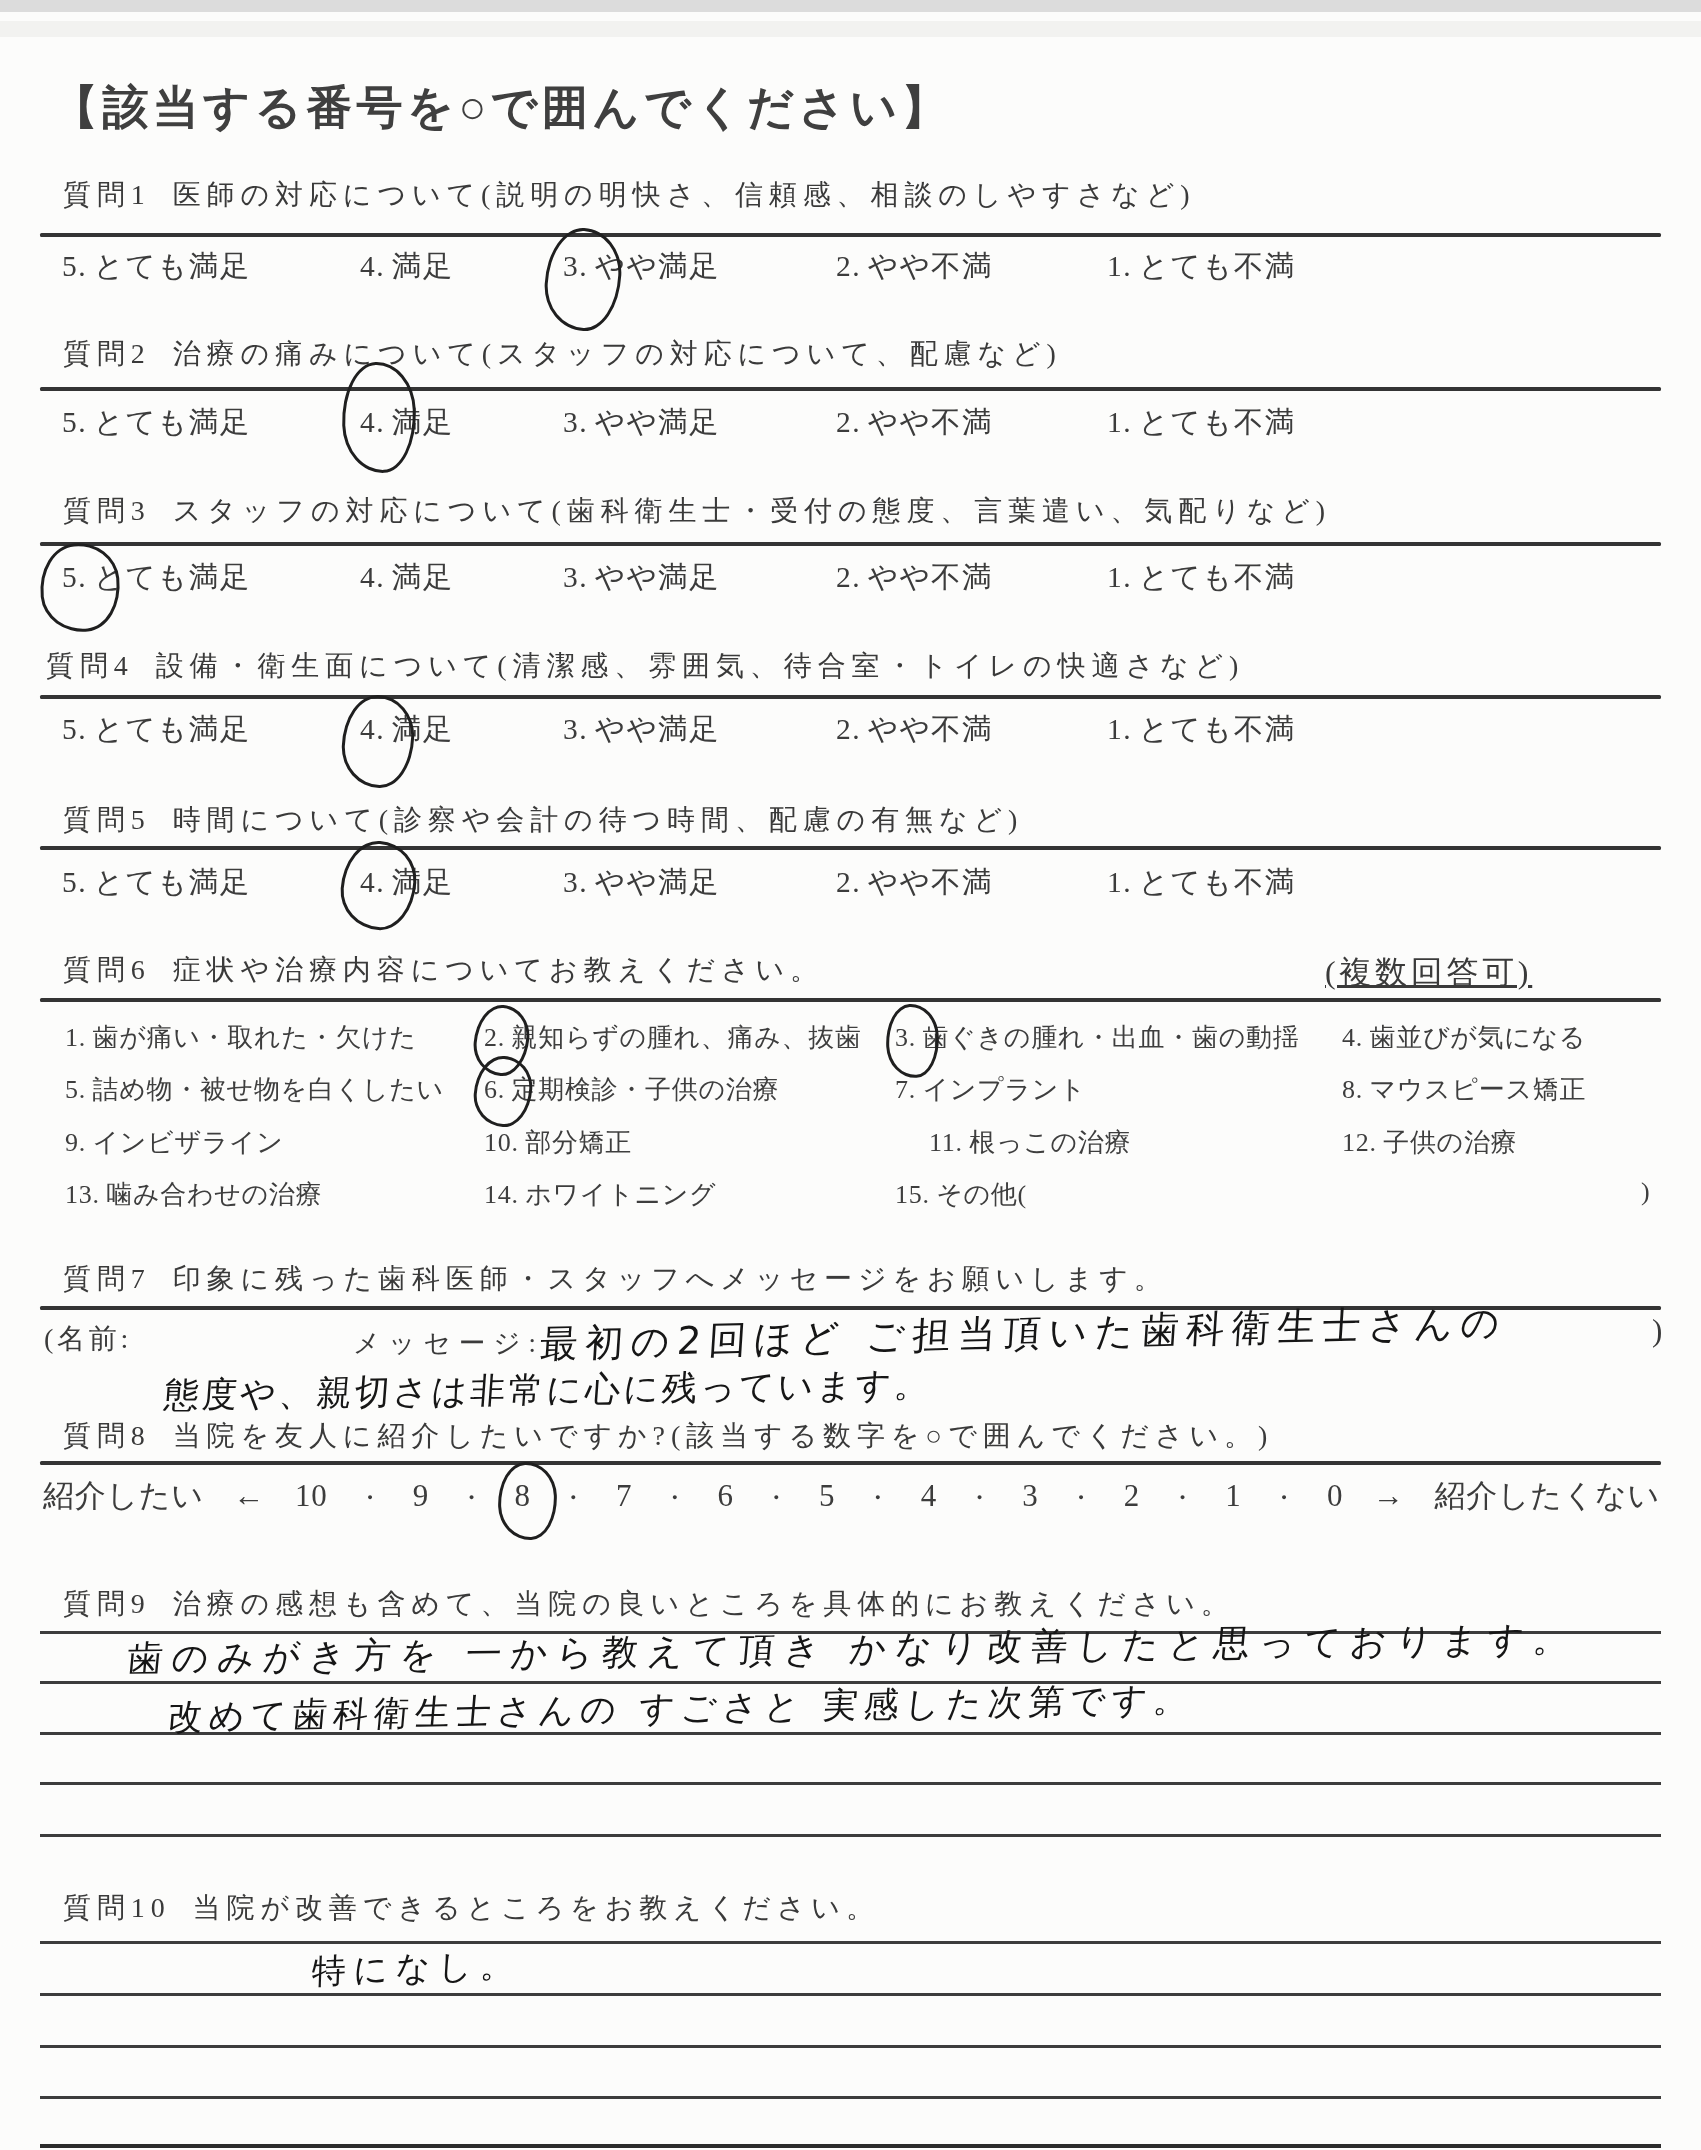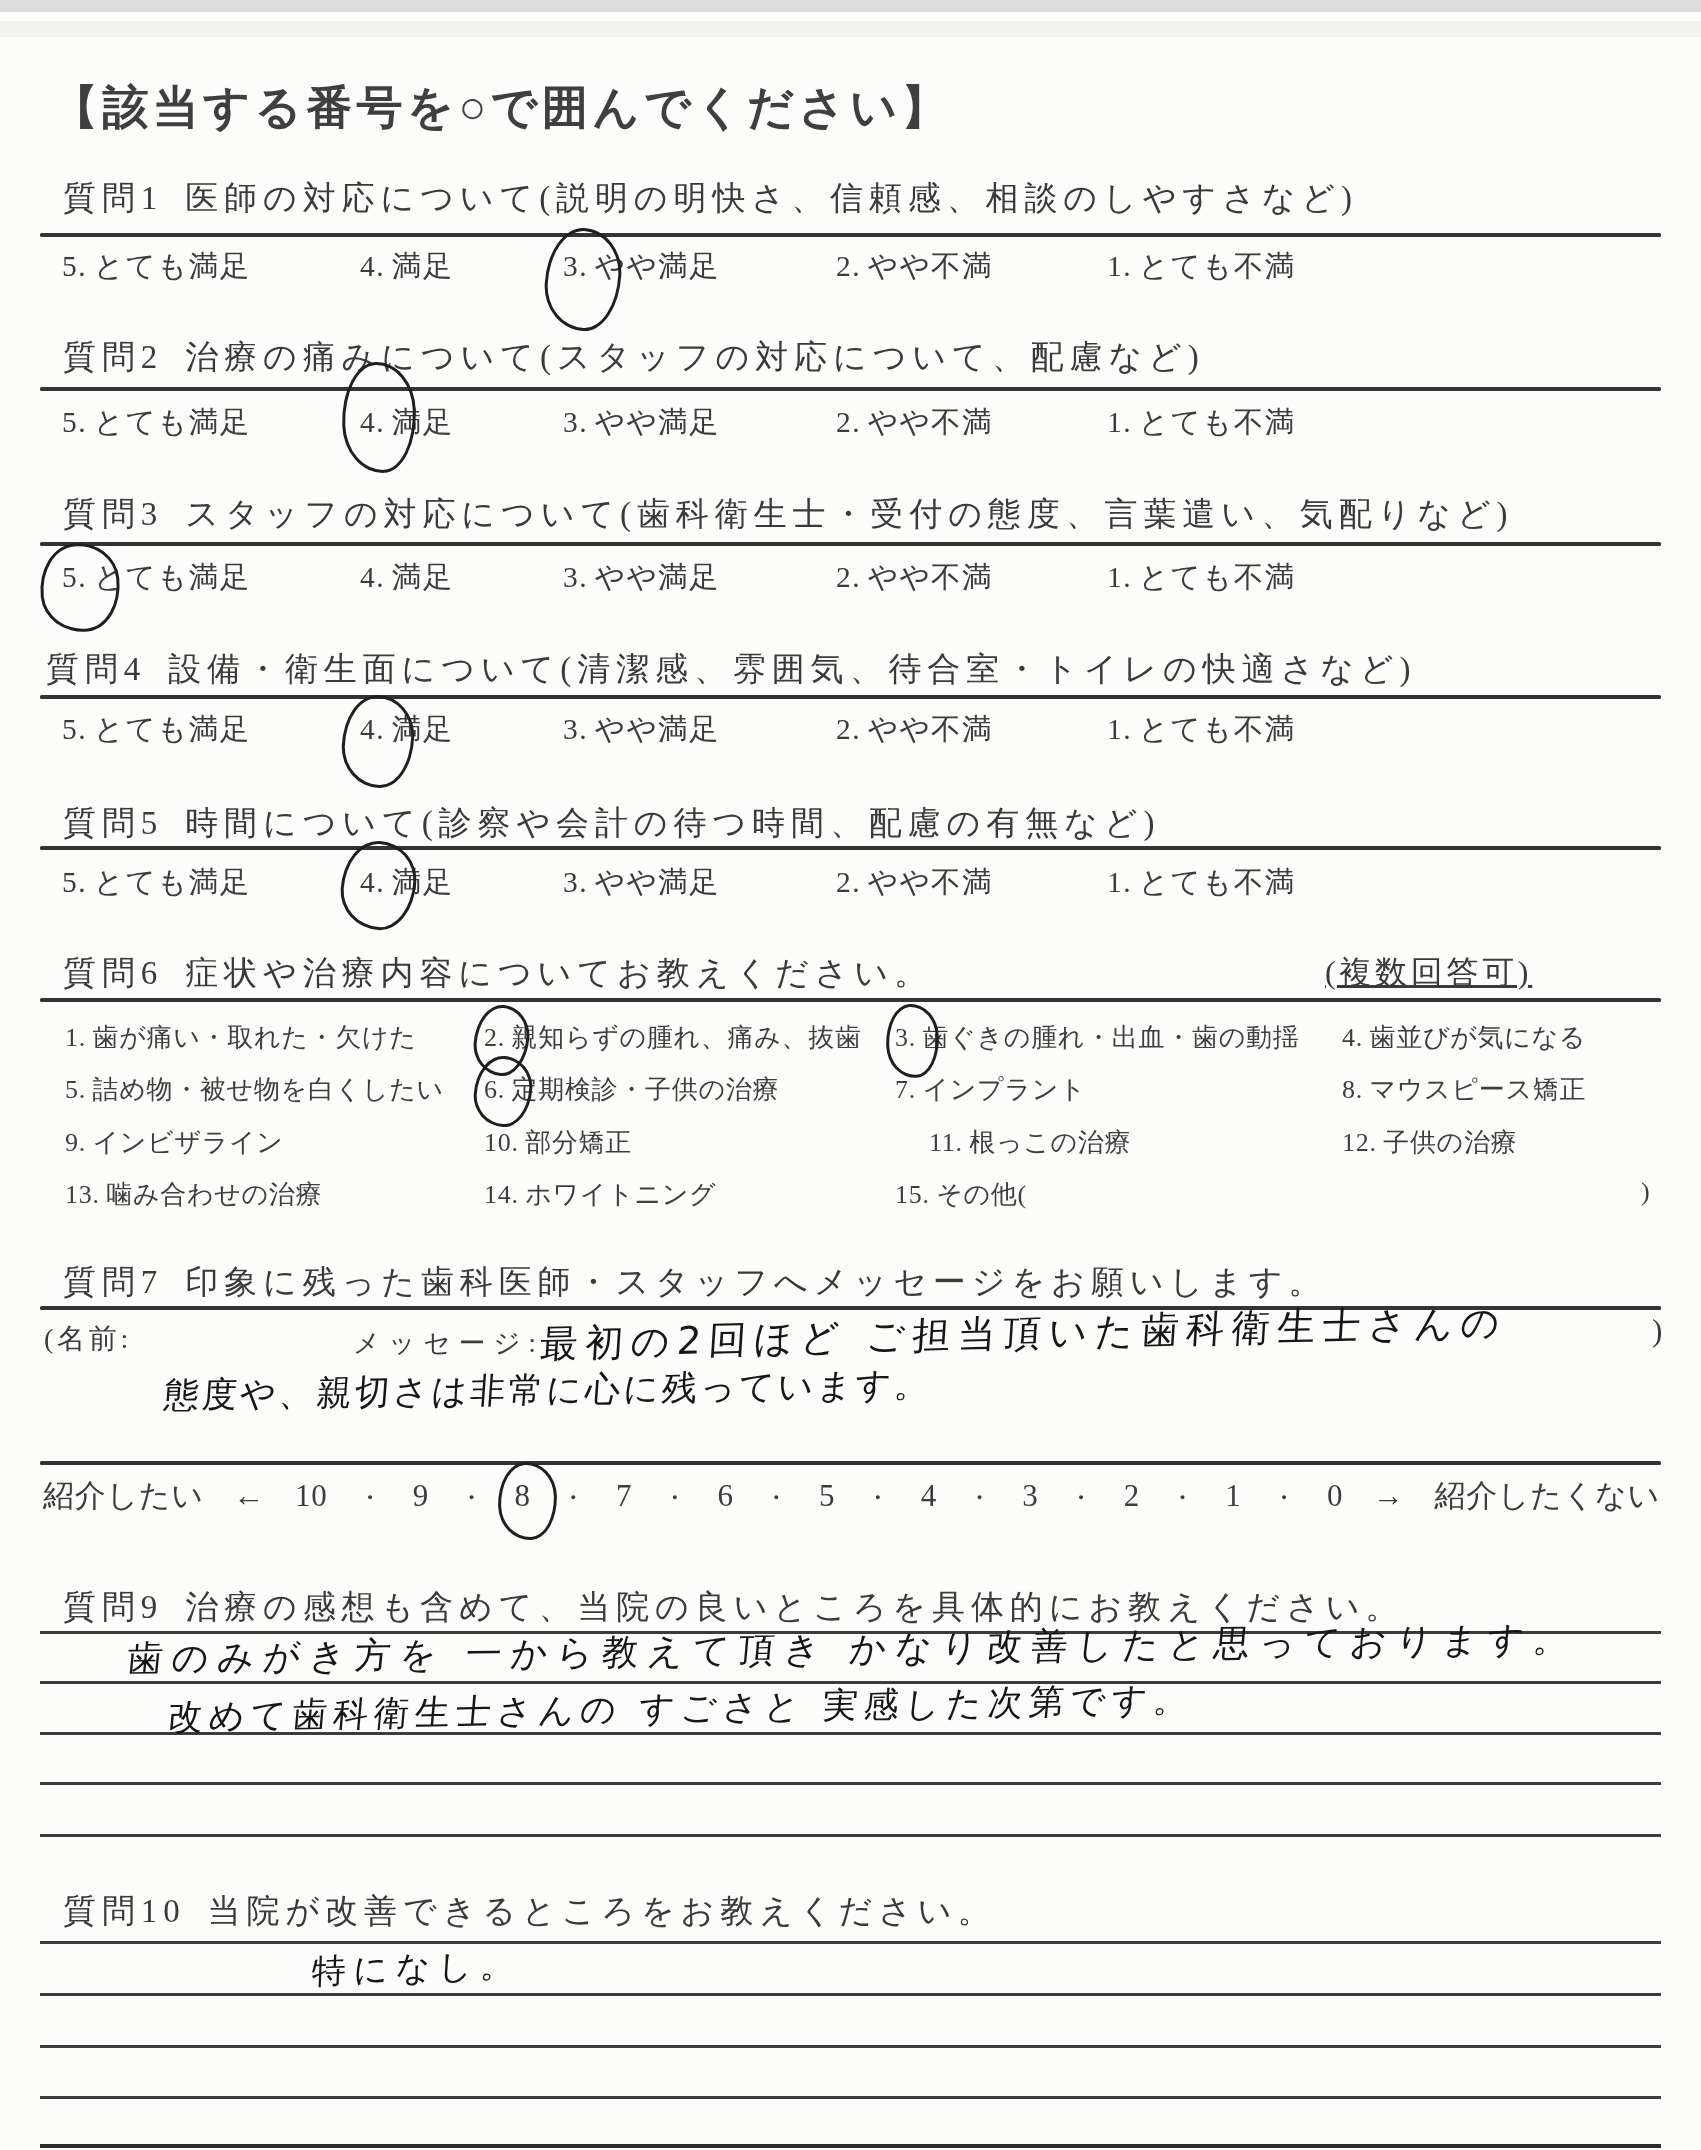--- a/index.html
+++ b/index.html
@@ -4,21 +4,21 @@
 <style>
   html,body{margin:0;padding:0;background:#dcdcdc;}
   .page{
     position:relative;width:1701px;height:2151px;margin:12px auto;
     background:#fcfcfb;overflow:hidden;
     font-family:"Liberation Serif","DejaVu Serif",serif;color:#3a3a3a;
   }
   .scan-band{position:absolute;left:0;top:8.9px;width:100%;height:16px;background:#f2f2f0;}
   .title{position:absolute;left:52px;top:65px;margin:0;font-size:46px;font-weight:600;
          letter-spacing:4.4px;white-space:nowrap;color:#3f3f3f;}
-  .qh{position:absolute;font-size:33px;letter-spacing:5.9px;white-space:nowrap;color:#3a3a3a;}
+  .qh{position:absolute;font-size:28px;letter-spacing:5.9px;white-space:nowrap;color:#3a3a3a;}
   .qh .ql{margin-right:22px;}
   .rule{position:absolute;left:40px;width:1621px;height:3.7px;background:#343434;border-radius:1.5px;}
   .opts{position:absolute;left:0;width:100%;height:44px;}
   .opt{position:absolute;font-size:29.5px;letter-spacing:1.5px;white-space:nowrap;color:#3c3c3c;}
   .opt .num,.item .num{display:inline-block;position:relative;margin-right:6.6px;}
   .item{position:absolute;font-size:26px;letter-spacing:0.7px;white-space:nowrap;color:#3e3e3e;}
   .note{position:absolute;font-size:32px;letter-spacing:3.7px;white-space:nowrap;color:#3a3a3a;text-decoration:underline;}
   .flabel{position:absolute;font-size:28px;letter-spacing:3.7px;white-space:nowrap;color:#3b3b3b;}
   .mlabel{position:absolute;font-size:26.6px;letter-spacing:8px;white-space:nowrap;color:#3b3b3b;}
   .paren{position:absolute;font-size:31px;color:#3a3a3a;}
@@ -150,20 +150,23 @@
   <div class="qh" style="left:63px;top:1248px">
     <span class="ql">質問7</span><span>印象に残った歯科医師・スタッフへメッセージをお願いします。</span>
   </div>
   <div class="rule" style="top:1294px"></div>
   <span class="flabel" style="left:44px;top:1308px">(名前:</span>
   <span class="mlabel" style="left:353px;top:1313px">メッセージ:</span>
   <span class="paren" style="left:1652px;top:1301px">)</span>
   <div class="hw hw1">最初の2回ほど ご担当頂いた歯科衛生士さんの</div>
   <div class="hw hw2">態度や、親切さは非常に心に残っています。</div>
 
+  <div class="qh" style="left:63px;top:1405px">
+    <span class="ql">質問8</span><span>当院を友人に紹介したいですか?(該当する数字を○で囲んでください。)</span>
+  </div>
   <div class="rule" style="top:1449px"></div>
   <div class="scale">
     <span>紹介したい</span>
     <span>←</span>
     <span class="n">10</span>
     <span class="dot">・</span>
     <span class="n">9</span>
     <span class="dot">・</span>
     <span class="n"><i class="circ c-i"></i><span>8</span></span>
     <span class="dot">・</span>

